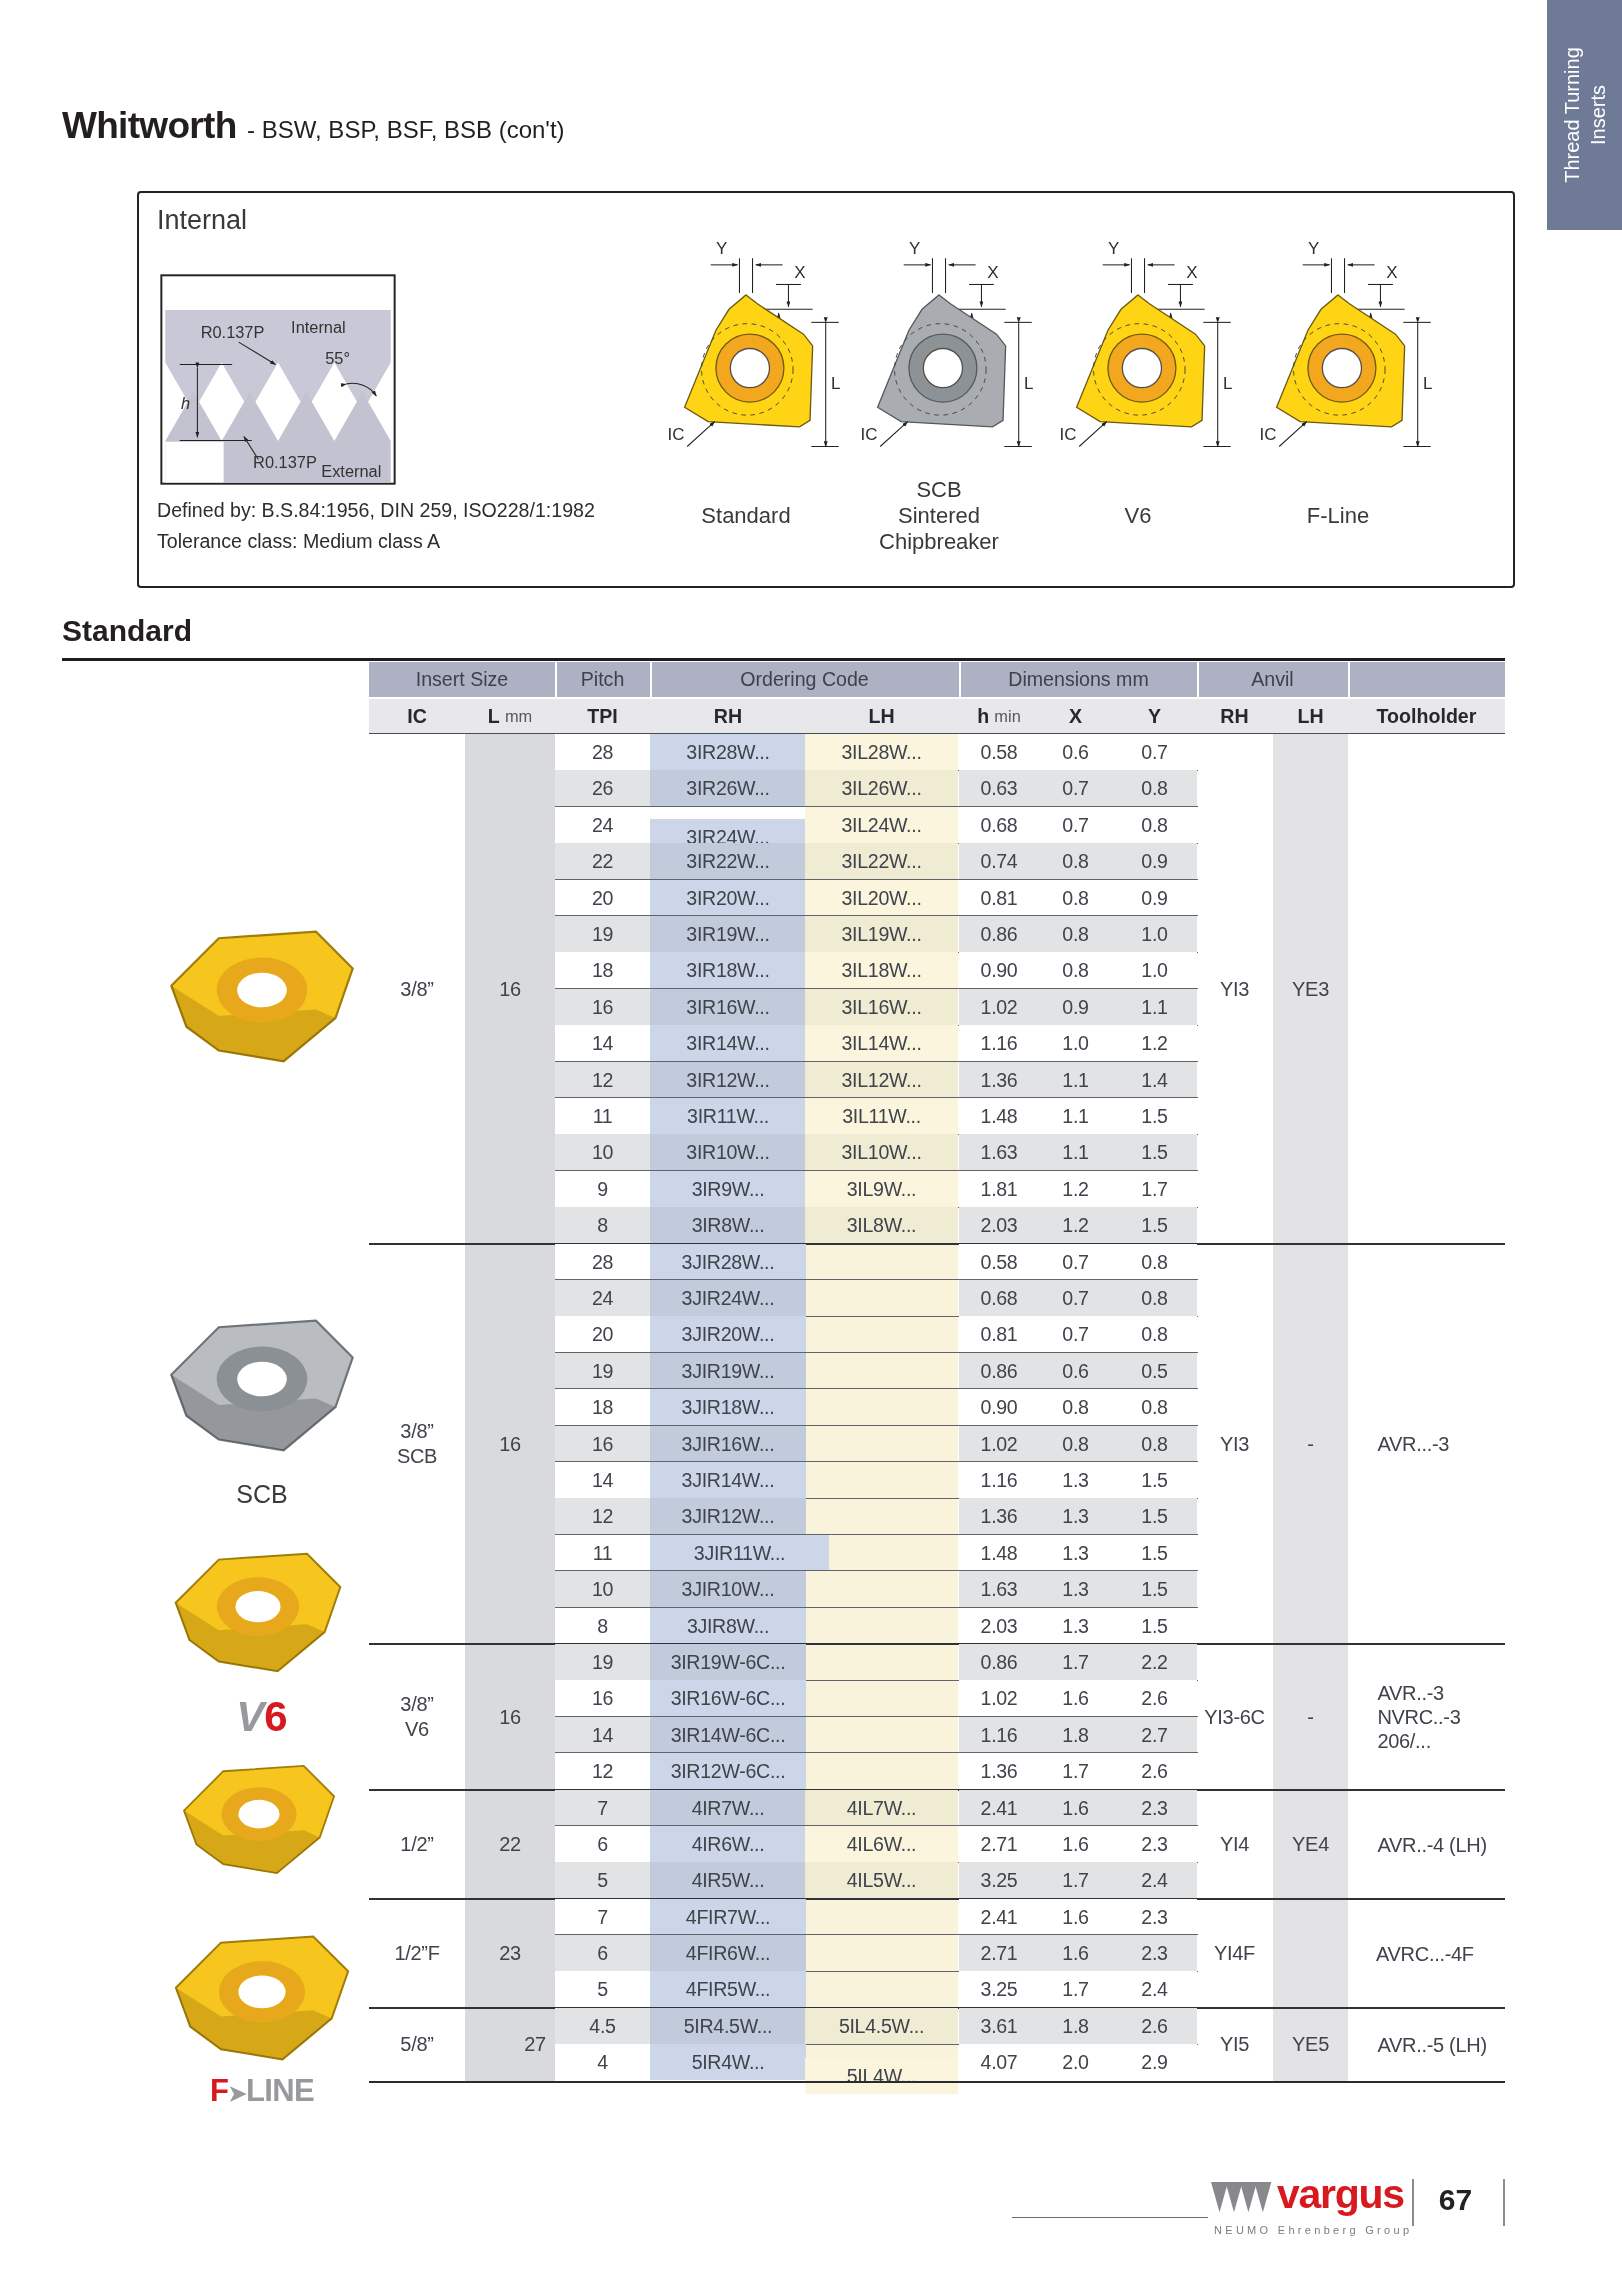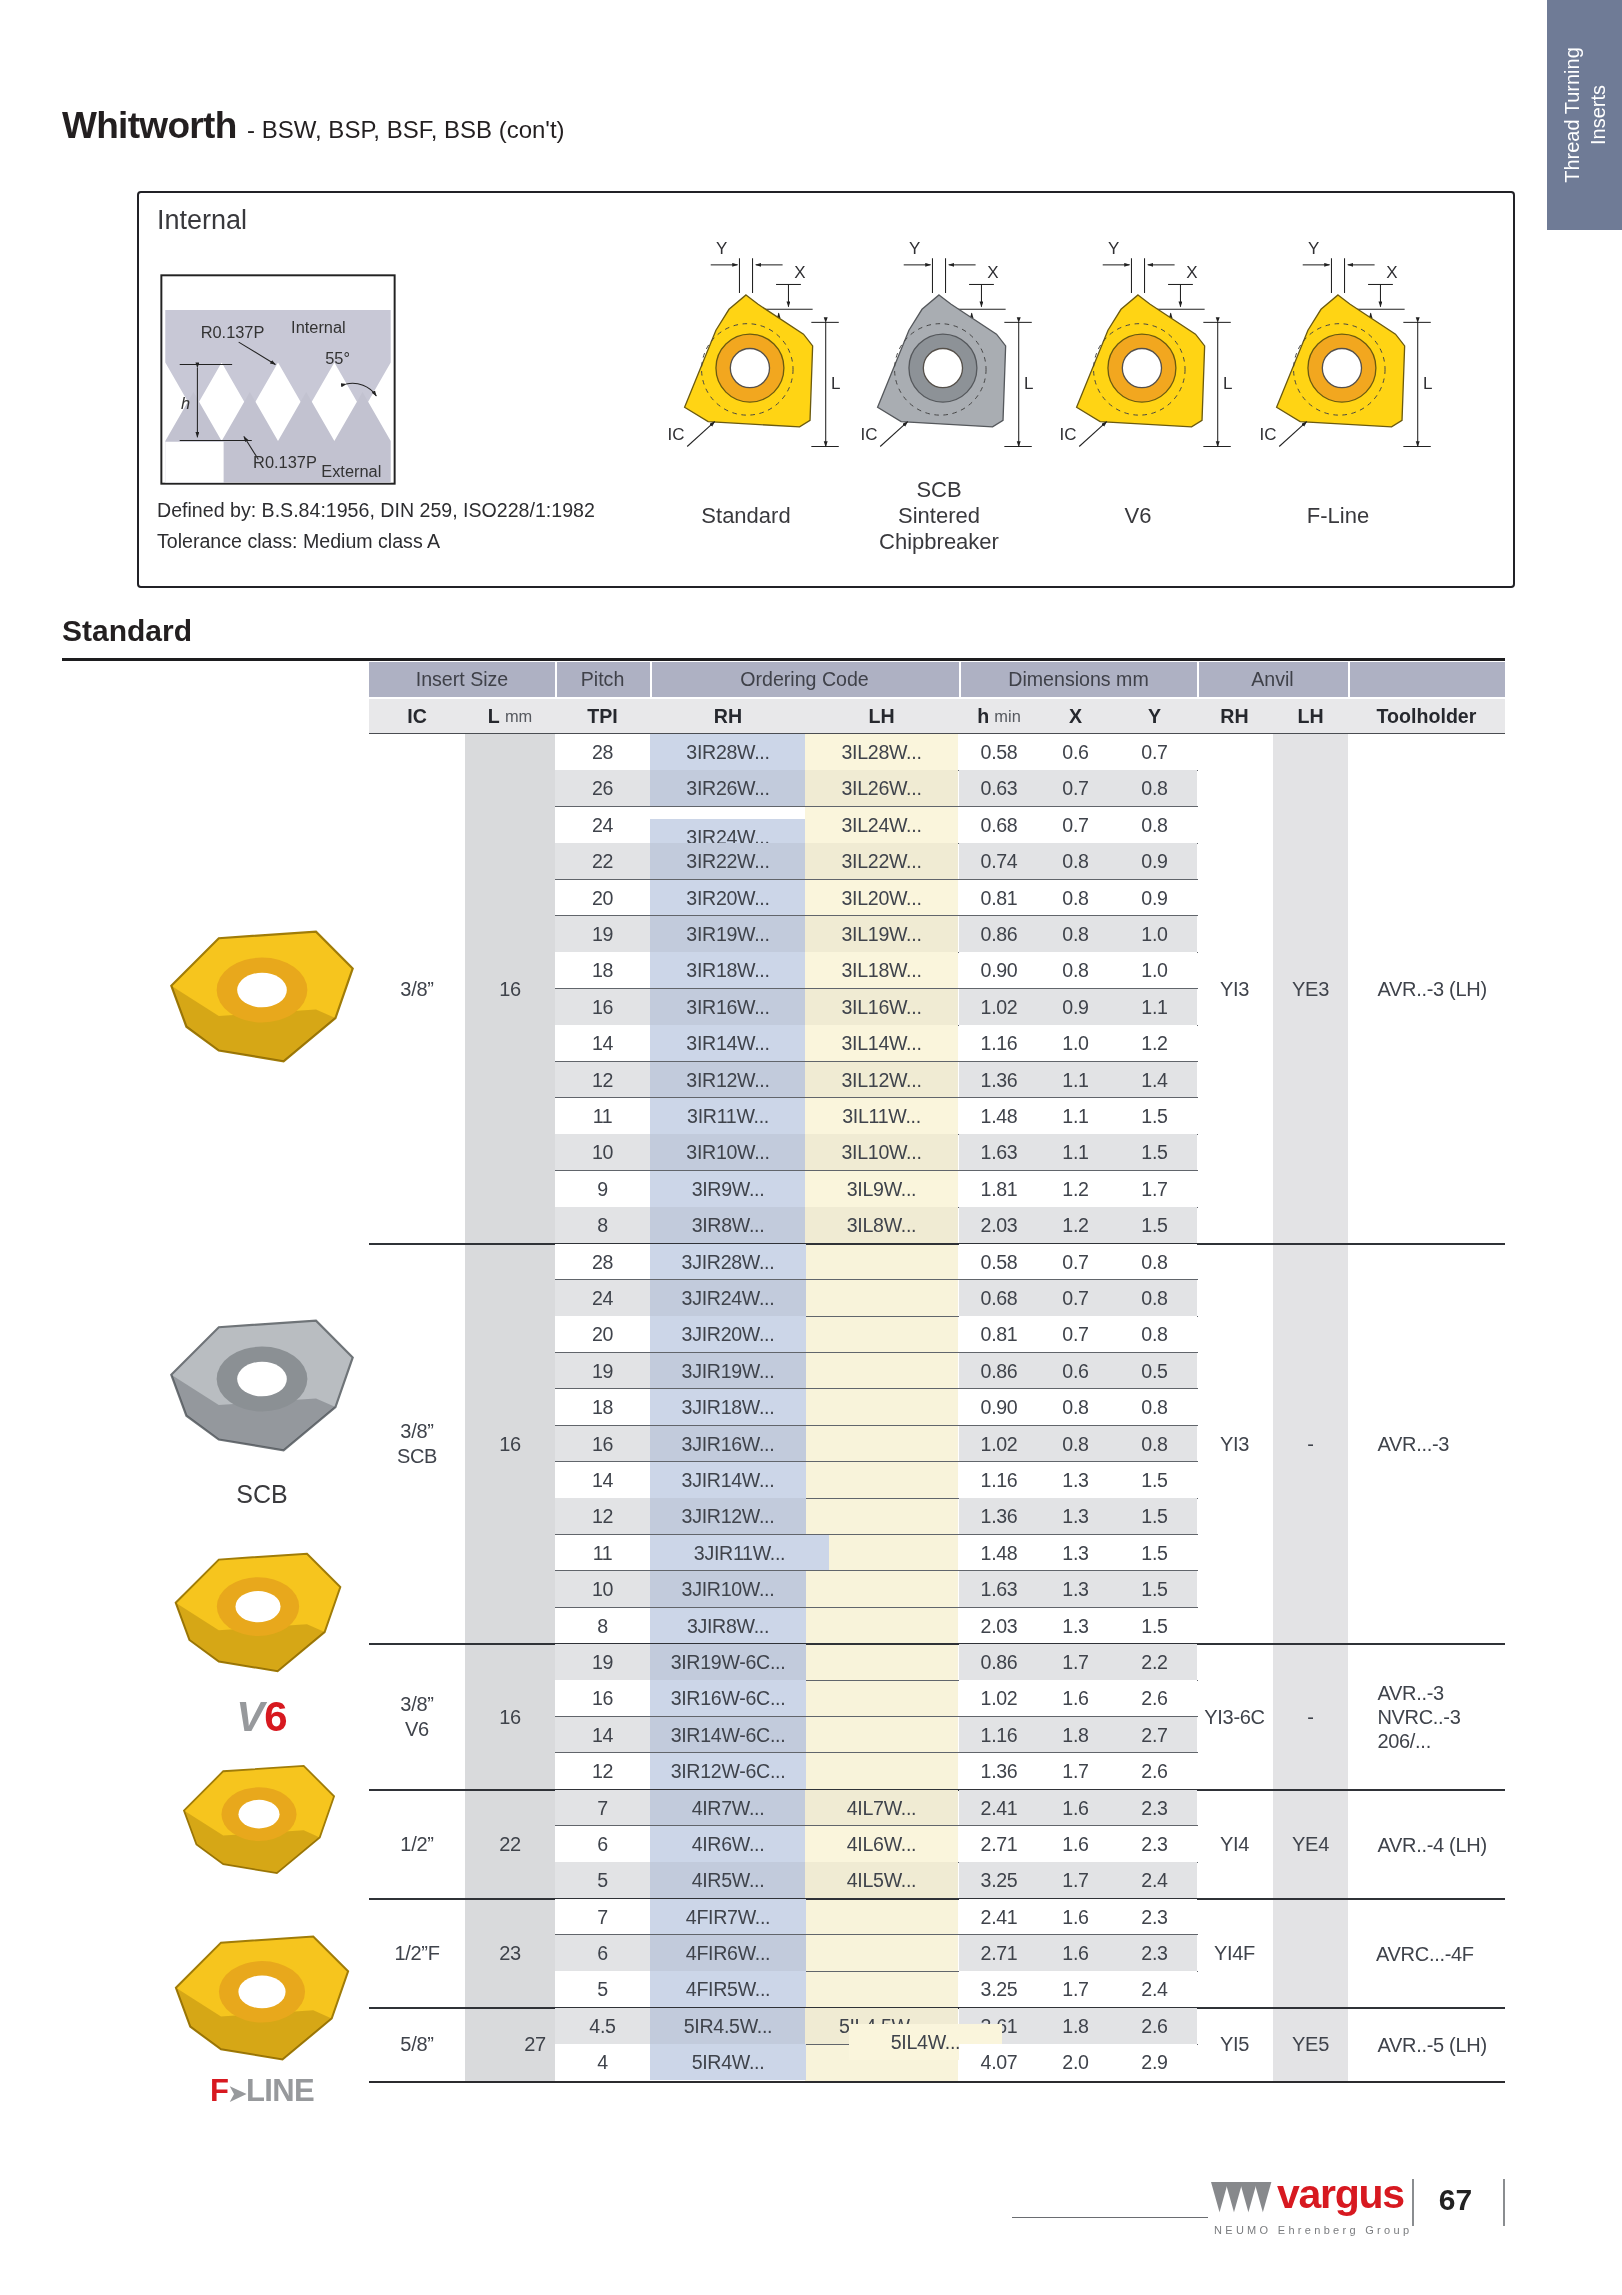--- a/index.html
+++ b/index.html
@@ -316,23 +316,20 @@
 <div class="abs table-body">
   <div class="colband" style="left:96px;width:90px;background:#d9dadc"></div>
   <div class="colband" style="left:436px;width:153px;background:#f8f3da"></div>
   <div class="colband" style="left:904px;width:75px;background:#e3e3e5"></div>
 <div class="side-cell" style="left: 0px; top: 0px; width: 96px; height: 510px;">
       <div>3/8”</div>
     </div>
     <div class="side-cell" style="left: 96px; top: 0px; width: 90px; height: 510px;">16</div>
     <div class="side-cell" style="left: 828px; top: 0px; width: 75px; height: 510px;">YI3</div>
     <div class="side-cell" style="left: 904px; top: 0px; width: 75px; height: 510px;">YE3</div>
-    <div class="side-cell tool-cell" style="left: 979px; top: 0px; width: 157px; height: 510px;">
-      <div>AVR..-3 (LH)</div>
-    </div>
     <div class="cell w" style="left: 186px; top: 0px; width: 95px; height: 36px;">28</div>
     <div class="cell be" style="left: 281px; top: 0px; width: 156px; height: 36px;">3IR28W...</div>
     <div class="cell ce" style="left: 436px; top: 0px; width: 153px; height: 36px;">3IL28W...</div>
     <div class="cell w" style="left: 590px; top: 0px; width: 80px; height: 36px;">0.58</div>
     <div class="cell w" style="left: 670px; top: 0px; width: 73px; height: 36px;">0.6</div>
     <div class="cell w" style="left: 743px; top: 0px; width: 85px; height: 36px;">0.7</div>
     <div class="row-sep" style="left: 186px; top: 36px; width: 643px; height: 0.9px;"></div>
     <div class="cell g" style="left: 186px; top: 36px; width: 95px; height: 36px;">26</div>
     <div class="cell bo" style="left: 281px; top: 36px; width: 156px; height: 36px;">3IR26W...</div>
     <div class="cell co" style="left: 436px; top: 36px; width: 153px; height: 36px;">3IL26W...</div>
@@ -603,21 +600,21 @@
     </div>
     <div class="cell g" style="left: 186px; top: 1274px; width: 95px; height: 36px;">4.5</div>
     <div class="cell bo" style="left: 281px; top: 1274px; width: 156px; height: 36px;">5IR4.5W...</div>
     <div class="cell co" style="left: 436px; top: 1274px; width: 153px; height: 36px;">5IL4.5W...</div>
     <div class="cell g" style="left: 590px; top: 1274px; width: 80px; height: 36px;">3.61</div>
     <div class="cell g" style="left: 670px; top: 1274px; width: 73px; height: 36px;">1.8</div>
     <div class="cell g" style="left: 743px; top: 1274px; width: 85px; height: 36px;">2.6</div>
     <div class="row-sep" style="left: 186px; top: 1310px; width: 643px; height: 0.9px;"></div>
     <div class="cell w" style="left: 186px; top: 1310px; width: 95px; height: 36px;">4</div>
     <div class="cell be" style="left: 281px; top: 1310px; width: 156px; height: 36px;">5IR4W...</div>
-    <div class="cell ce" style="left: 436px; top: 1290px; width: 153px; height: 36px; margin-left: 44px;">5IL4W...</div>
+    <div class="cell ce" style="left: 436px; top: 1324px; width: 153px; height: 36px;">5IL4W...</div>
     <div class="cell w" style="left: 590px; top: 1310px; width: 80px; height: 36px;">4.07</div>
     <div class="cell w" style="left: 670px; top: 1310px; width: 73px; height: 36px;">2.0</div>
     <div class="cell w" style="left: 743px; top: 1310px; width: 85px; height: 36px;">2.9</div>
   </div>
 <div class="abs bottom-rule"></div>
 
 <div class="abs footer-rule"></div>
 <svg class="abs" style="left:1211px;top:2182px" width="63" height="33" viewBox="0 0 96 50">
   <polygon points="0,0 26,0 13,46" fill="#87898c"></polygon>
   <polygon points="22,0 48,0 35,46" fill="#87898c"></polygon>

